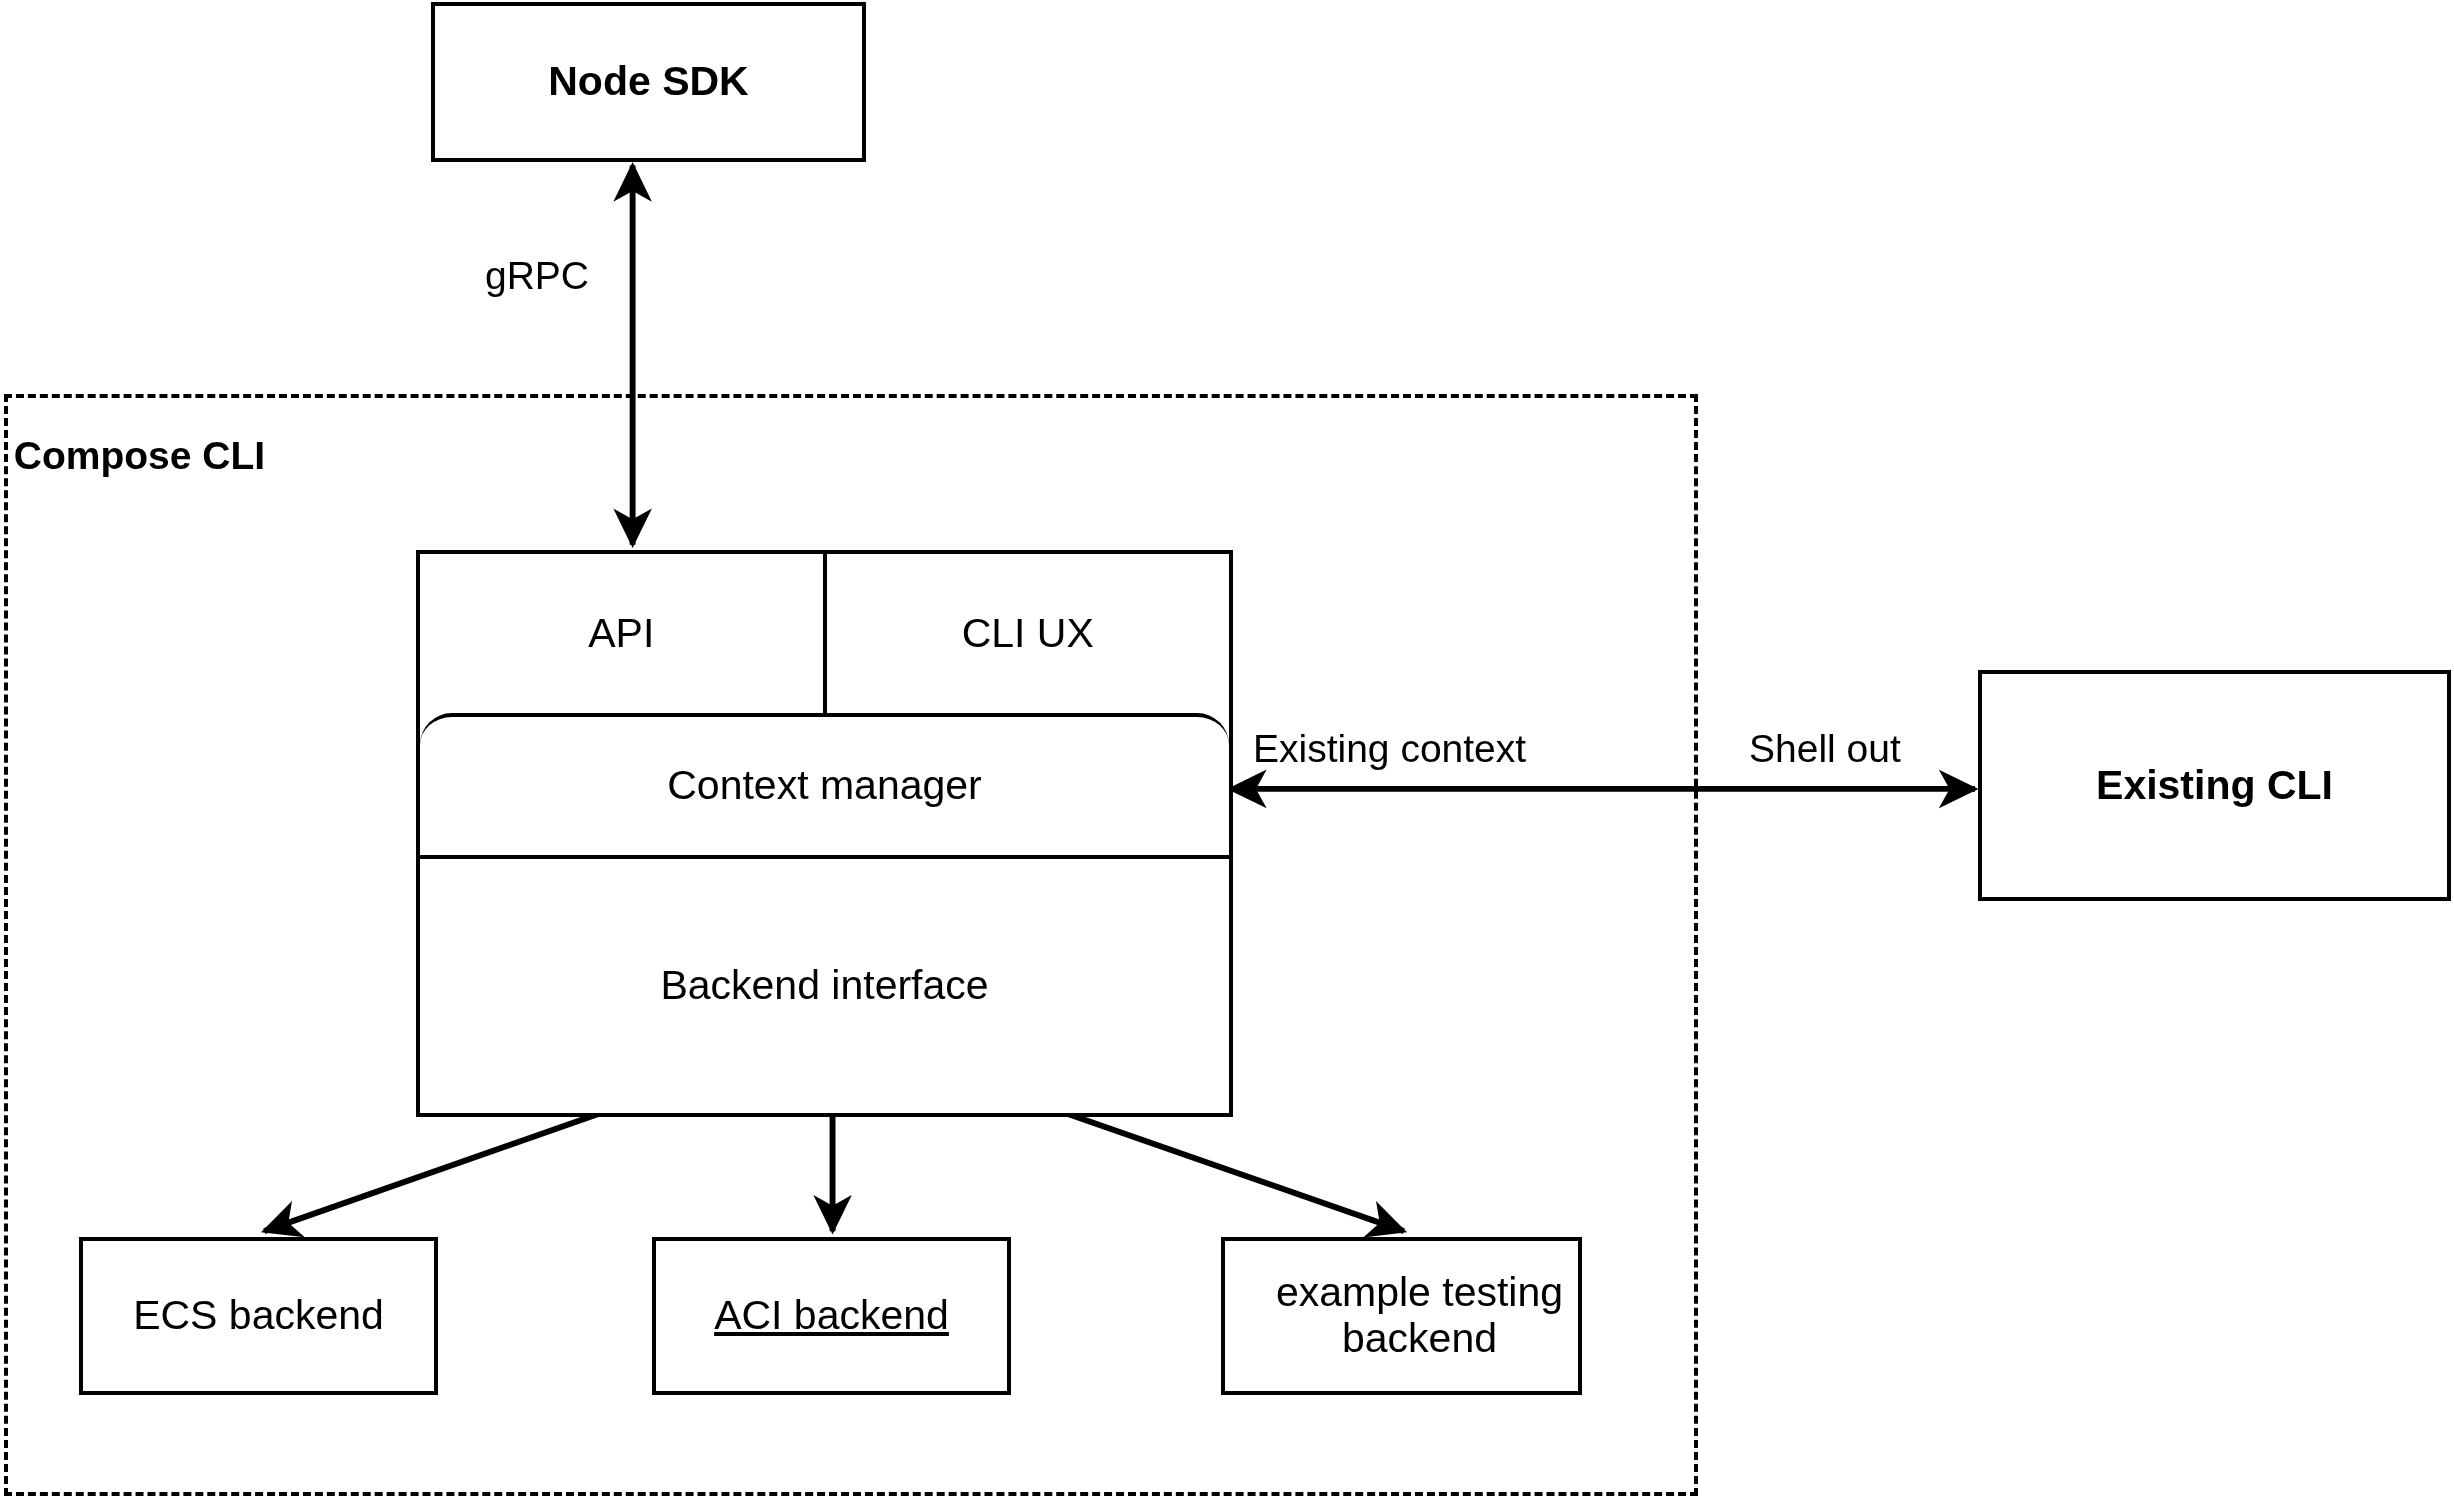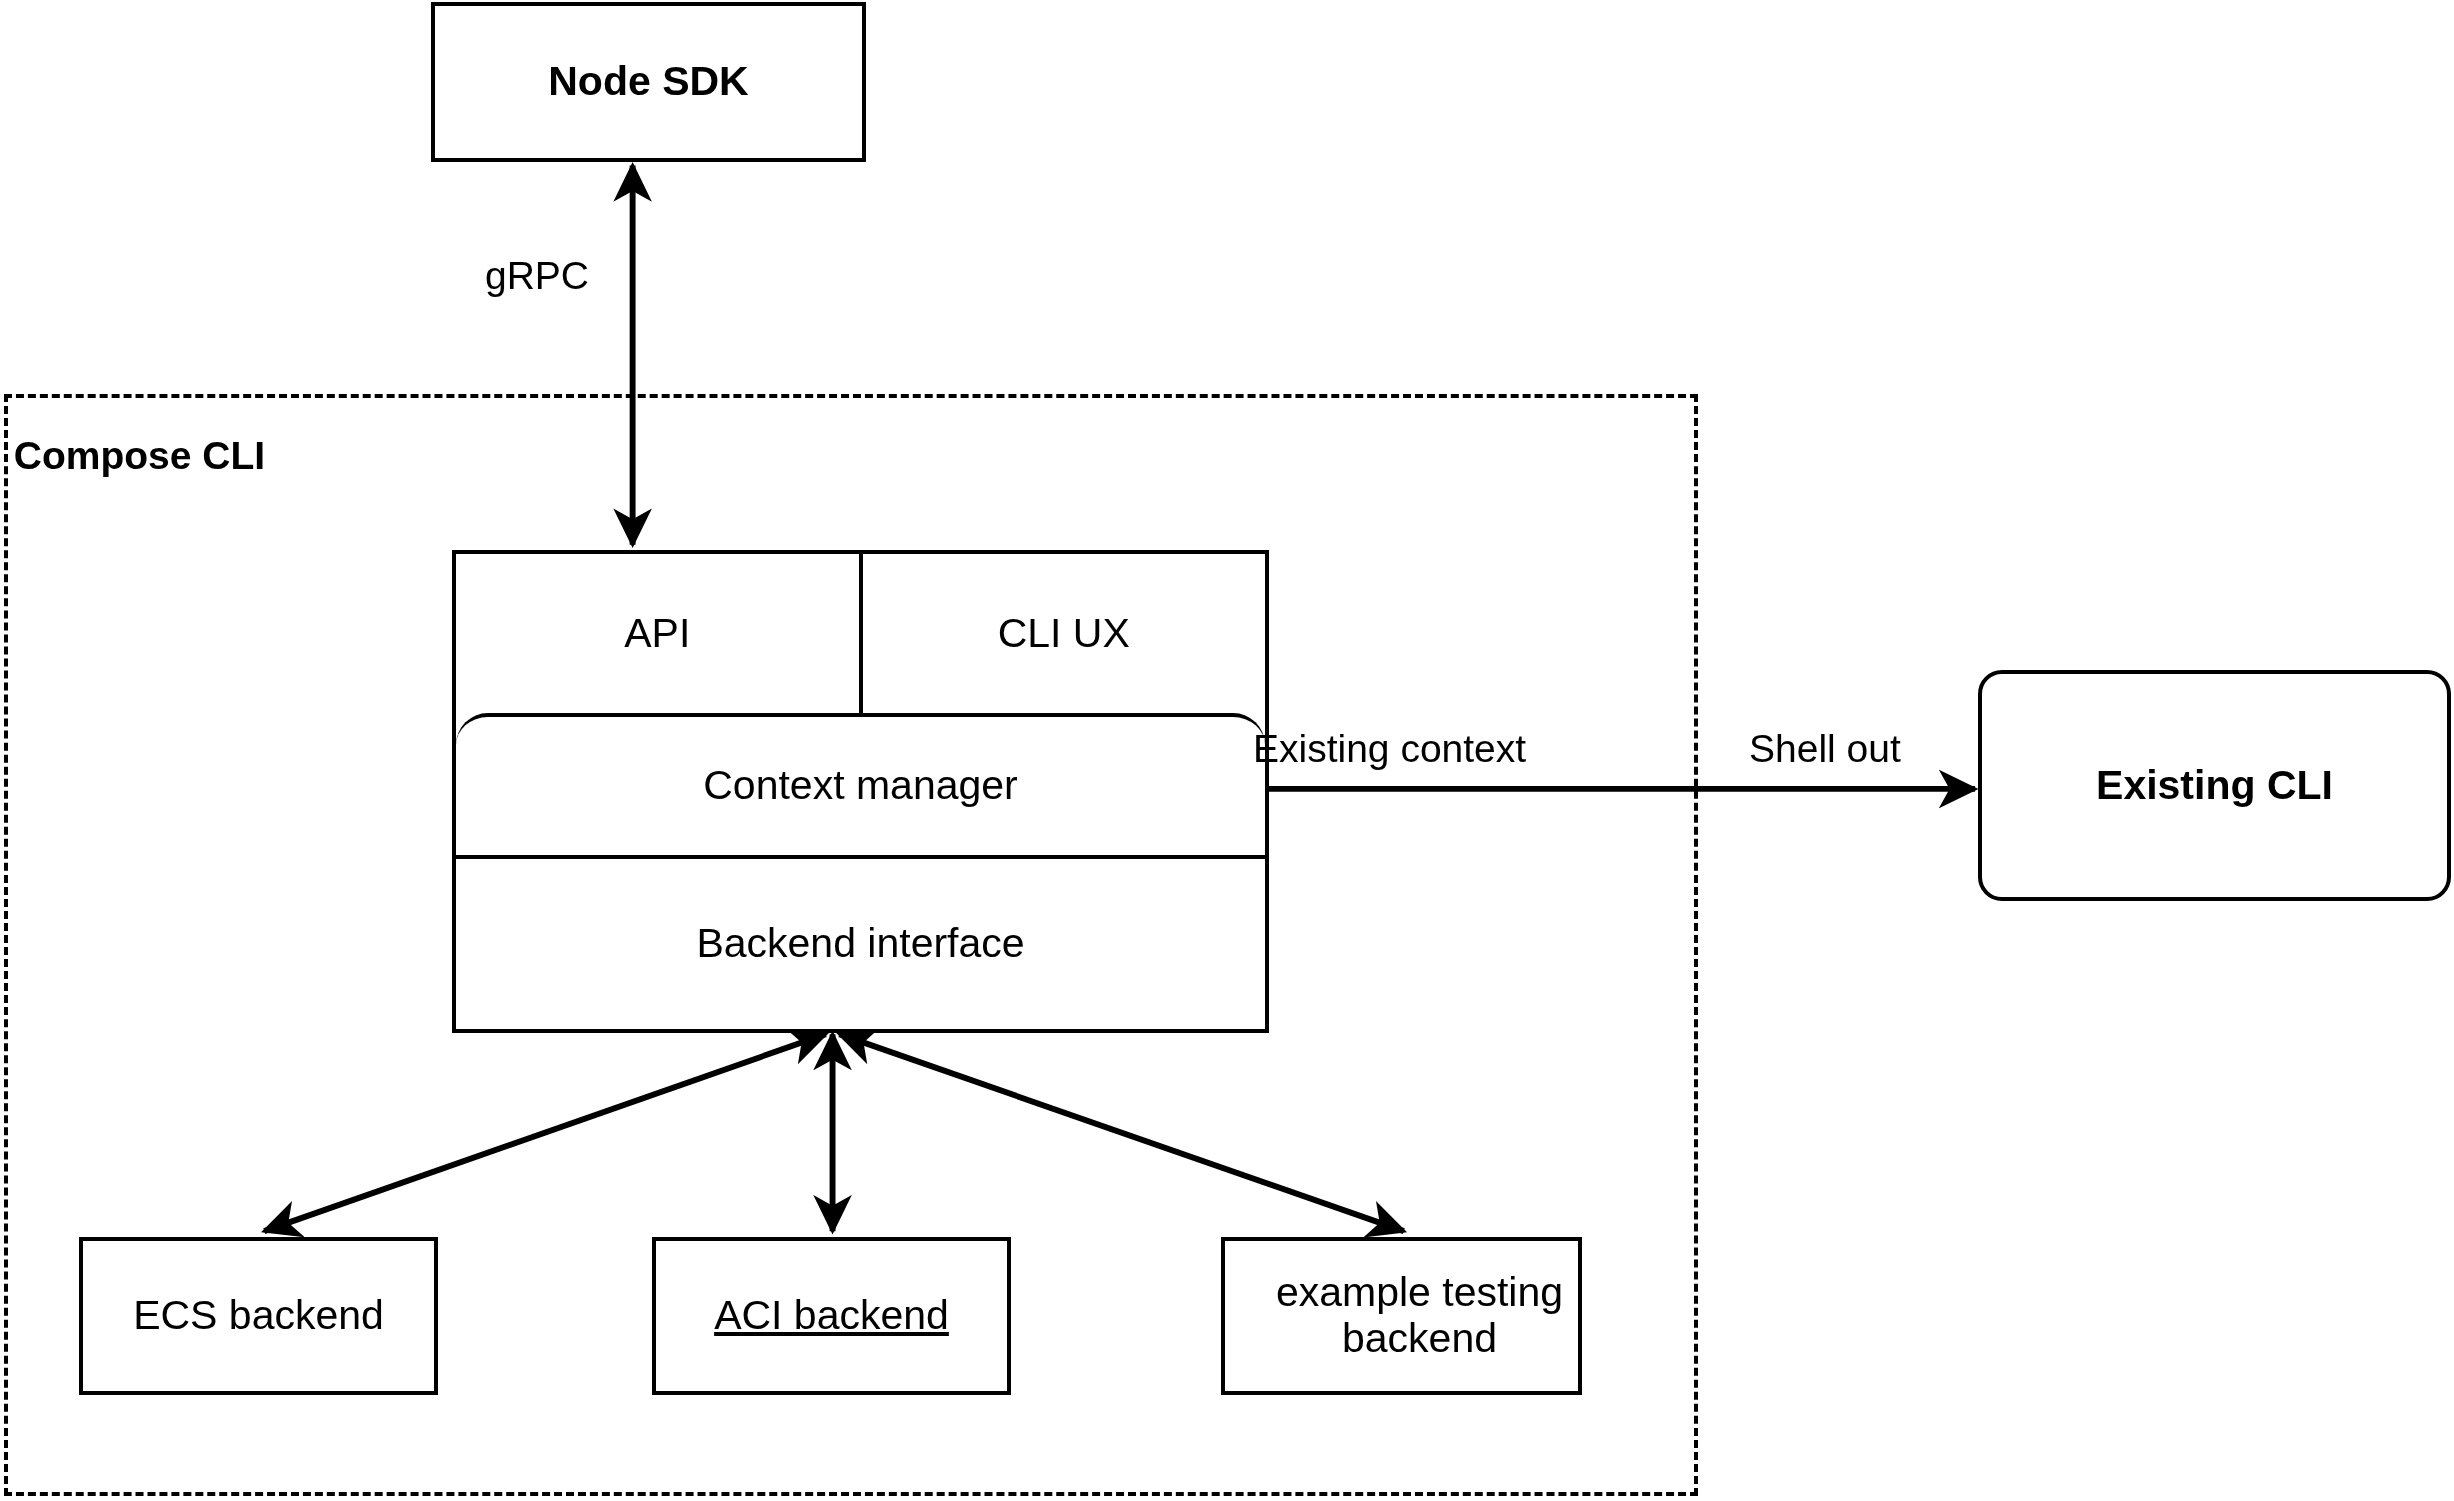--- a/index.html
+++ b/index.html
@@ -135,37 +135,37 @@
 
     <g>
       <line x1="852" y1="1050" x2="1425" y2="1250" stroke="#000000" stroke-width="6" marker-start="url(#ah)" marker-end="url(#ah)"></line>
     </g>
   </svg>
 
   <div class="box bold" style="left:431px; top:2px; width:435px; height:160px;">Node SDK</div>
 
   <div class="edge-label" style="left:485px; top:254px;">gRPC</div>
 
-  <div id="stack" style="left:452px; top:550px; width:817px; height:483px;">
+  <div id="stack" style="left:416px; top:550px; width:817px; height:567px;">
     <div class="stack-row" style="height:159px;">
       <div class="stack-cell">API</div>
       <div class="stack-cell">CLI UX</div>
     </div>
     <div class="stack-row" style="height:142px;border-radius:32px;">
       <div class="stack-cell">Context manager</div>
     </div>
     <div class="stack-row" style="flex:1 1 auto;">
       <div class="stack-cell">Backend interface</div>
     </div>
   </div>
 
   <div class="edge-label" style="left:1253px; top:727px;">Existing context</div>
   <div class="edge-label" style="left:1749px; top:727px;">Shell out</div>
 
-  <div class="box bold" style="left:1978px; top:670px; width:473px; height:231px;border-radius:24px;">Existing CLI</div>
+  <div class="box bold" style="left:1978px; top:670px; width:473px; height:231px;">Existing CLI</div>
 
   <div class="box" style="left:79px; top:1237px; width:359px; height:158px;">ECS backend</div>
 
   <div class="box" style="left:652px; top:1237px; width:359px; height:158px;text-decoration:underline;">ACI backend</div>
 
   <div class="box" style="left:1221px; top:1237px; width:361px; height:158px; flex-direction:column;padding-left:36px;">
     <span>example testing</span>
     <span>backend</span>
   </div>
 

